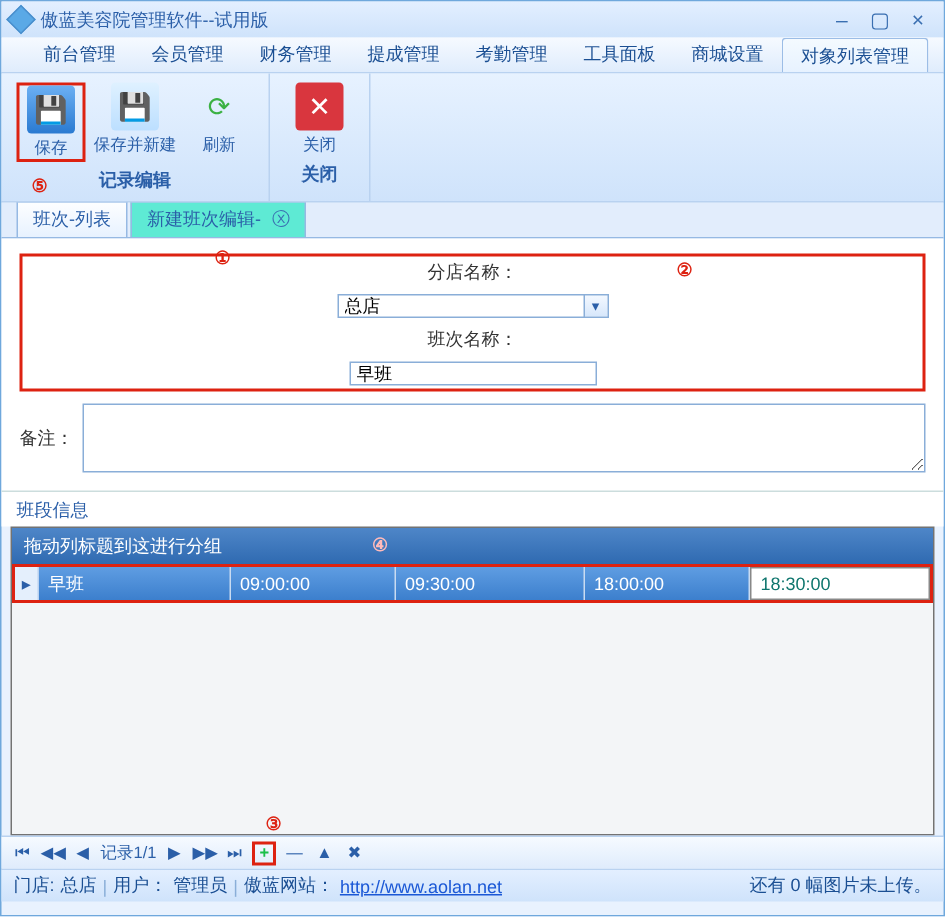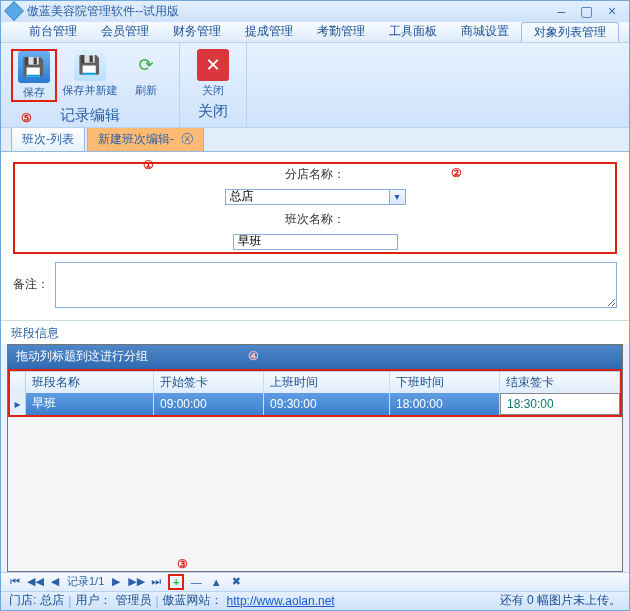--- a/index.html
+++ b/index.html
@@ -17,34 +17,34 @@
   .menubar .item { padding: 0 12px; font-size: 12px; color: #1b4f93; display: flex; align-items: center; cursor: pointer; }
   .menubar .item.active { background: linear-gradient(#f4faff,#e7f2ff); border: 1px solid #9cbde6; border-bottom: none; border-radius: 3px 3px 0 0; }
 
   
   .ribbon { height: 86px; display: flex; background: linear-gradient(#e7f2ff,#cfe3fb); border-bottom: 1px solid #b9d2f0; }
   .ribbon-group { border-right: 1px solid #b9d2f0; padding: 6px 10px 2px; display: flex; flex-direction: column; align-items: center; }
   .ribbon-row { display: flex; gap: 10px; }
   .ribbtn { display: flex; flex-direction: column; align-items: center; width: 46px; cursor: pointer; }
   .ribbtn .icon { width: 32px; height: 32px; border-radius: 3px; display: flex; align-items: center; justify-content: center; font-size: 18px; }
   .ribbtn .lbl { font-size: 11px; color: #2b5fa8; margin-top: 2px; text-align: center; white-space: nowrap; }
-  .ribbon-group .grplbl { font-size: 15px; color: #2b5fa8; margin-top: 4px; }
+  .ribbon-group .grplbl { font-size: 12px; color: #2b5fa8; margin-top: 4px; font-weight: bold; }
   .icon-save { background: linear-gradient(#6cb0f3,#2a7ad1); color: #fff; }
   .icon-savenew { background: linear-gradient(#dff1ff,#bcdfff); color: #2a7ad1; }
   .icon-refresh { background: transparent; color: #3bb143; }
   .icon-close { background: #d9363e; color: #fff; }
 
   
   .mark { position: absolute; color: #d21; font-size: 12px; font-weight: bold; }
   .redbox { border: 2px solid #d21 !important; }
 
   
   .tabs2 { height: 24px; display: flex; padding-left: 10px; border-bottom: 1px solid #96b9e3; background: #e2edfc; font-size: 12px; align-items: flex-end; }
   .tab2 { padding: 3px 10px; border: 1px solid #96b9e3; border-bottom: none; background: linear-gradient(#fdfeff,#e7f2ff); color: #2b5fa8; margin-right: 2px; cursor: pointer; }
-  .tab2.inactive { background: #fdba74; }
+  .tab2.inactive { background: #5eead4; }
   .tab2 .close-x { color: #3a6fb1; margin-left: 4px; }
 
   
   .form-area { padding: 10px 12px 4px; background: #fff; border-bottom: 1px solid #cdd; }
   .form-row { display: flex; align-items: center; margin-bottom: 8px; gap: 6px; }
   .form-row label { font-size: 12px; color: #333; white-space: nowrap; }
   .combo { display: flex; flex: 1; height: 22px; }
   .combo input { flex: 1; border: 1px solid #8aaed8; padding: 0 4px; font-size: 12px; }
   .combo .dd { width: 16px; border: 1px solid #8aaed8; border-left: none; background: linear-gradient(#f3f8ff,#d7e7fb); color: #2b5fa8; font-size: 10px; display: flex; align-items: center; justify-content: center; cursor: pointer; }
   .textarea { flex: 1; height: 46px; border: 1px solid #8aaed8; }
@@ -160,28 +160,20 @@
   </div>
 
   <div class="sect-title">班段信息</div>
 
   <div class="grid-wrap rel">
     <div class="grid-groupbar">
       <span>拖动列标题到这进行分组</span>
     </div>
     <span class="mark" style="left:240px;top:4px;color:#ffbaba;">④</span>
     <div class="redbox">
-      <div class="grid-head">
-        <div class="rowsel"></div>
-        <div class="col1">班段名称</div>
-        <div class="col2">开始签卡</div>
-        <div class="col3">上班时间</div>
-        <div class="col4">下班时间</div>
-        <div class="col5">结束签卡</div>
-      </div>
       <div class="grid-row">
         <div class="rowsel">▸</div>
         <div class="col1">早班</div>
         <div class="col2">09:00:00</div>
         <div class="col3">09:30:00</div>
         <div class="col4">18:00:00</div>
         <div class="col5">18:30:00</div>
       </div>
     </div>
     <div class="grid-body"></div>

